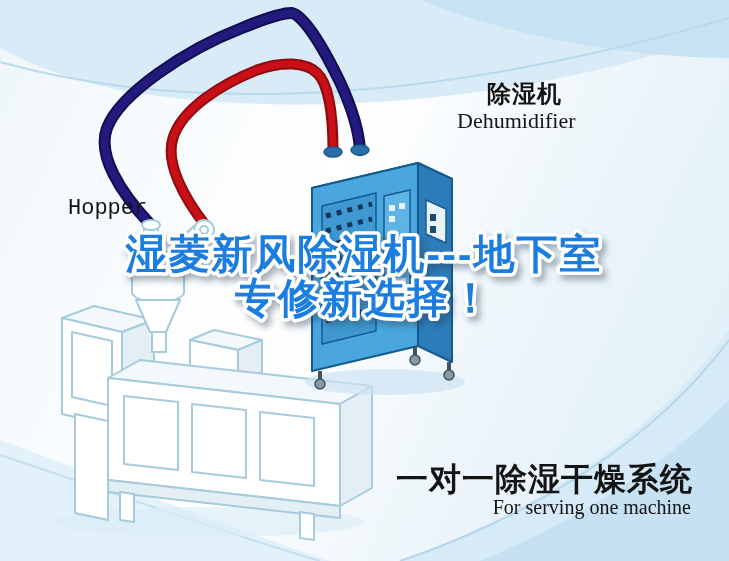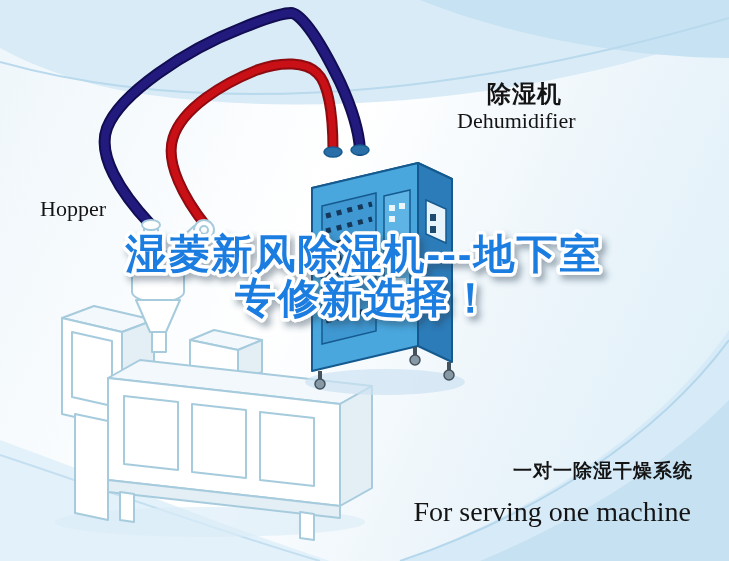--- a/index.html
+++ b/index.html
@@ -12,25 +12,25 @@
   .label-cn{
     position:absolute;font-weight:bold;color:var(--text-black);
     font-size:24px;letter-spacing:1px;white-space:nowrap;
   }
   .label-en{
     position:absolute;color:var(--text-black);
     font-family:"Liberation Serif",serif;font-size:22px;white-space:nowrap;
   }
   .footer-cn{
     position:absolute;right:36px;top:458px;font-weight:bold;color:var(--text-black);
-    font-size:19px;letter-spacing:1px;white-space:nowrap;
+    font-size:32px;letter-spacing:1px;white-space:nowrap;
   }
   .footer-en{
     position:absolute;right:38px;top:496px;color:var(--text-black);
-    font-family:"Liberation Serif",serif;font-size:28px;white-space:nowrap;
+    font-family:"Liberation Serif",serif;font-size:20px;white-space:nowrap;
   }
   .headline-text{
     font-family:"Liberation Sans",sans-serif;
     font-weight:bold;font-size:41px;letter-spacing:2px;
     fill:var(--title-blue);stroke:#ffffff;stroke-width:7px;
     paint-order:stroke fill;stroke-linejoin:round;
   }
   .hopper-line{stroke:var(--hopper-outline);stroke-width:2;stroke-linejoin:round;fill:#ffffff;}
   .hopper-top{fill:#f2f8fc;}
   .hopper-side{fill:#e3eef5;}
@@ -152,21 +152,21 @@
       <circle cx="204" cy="230" r="4" fill="none" stroke="#a6cbdd" stroke-width="2"></circle>
       <ellipse cx="151" cy="225" rx="9" ry="5" fill="#ffffff" stroke="#a6cbdd" stroke-width="2"></ellipse>
     </g>
 
     <g filter="url(#titleShadow)">
       <text x="364" y="268" text-anchor="middle" class="headline-text">湿菱新风除湿机---地下室</text>
       <text x="364" y="312" text-anchor="middle" class="headline-text">专修新选择！</text>
     </g>
   </svg>
 
-  <div class="label-en" style="left:40px;top:196px;">Hopper</div>
+  <div class="label-en" style="left:68px;top:196px;font-family:Liberation Mono, monospace;">Hopper</div>
 
   <div class="label-cn" style="left:487px;top:78px;">除湿机</div>
   <div class="label-en" style="left:457px;top:108px;">Dehumidifier</div>
 
   <div class="footer-cn">一对一除湿干燥系统</div>
   <div class="footer-en">For serving one machine</div>
 
 </div>
 
 </body></html>

